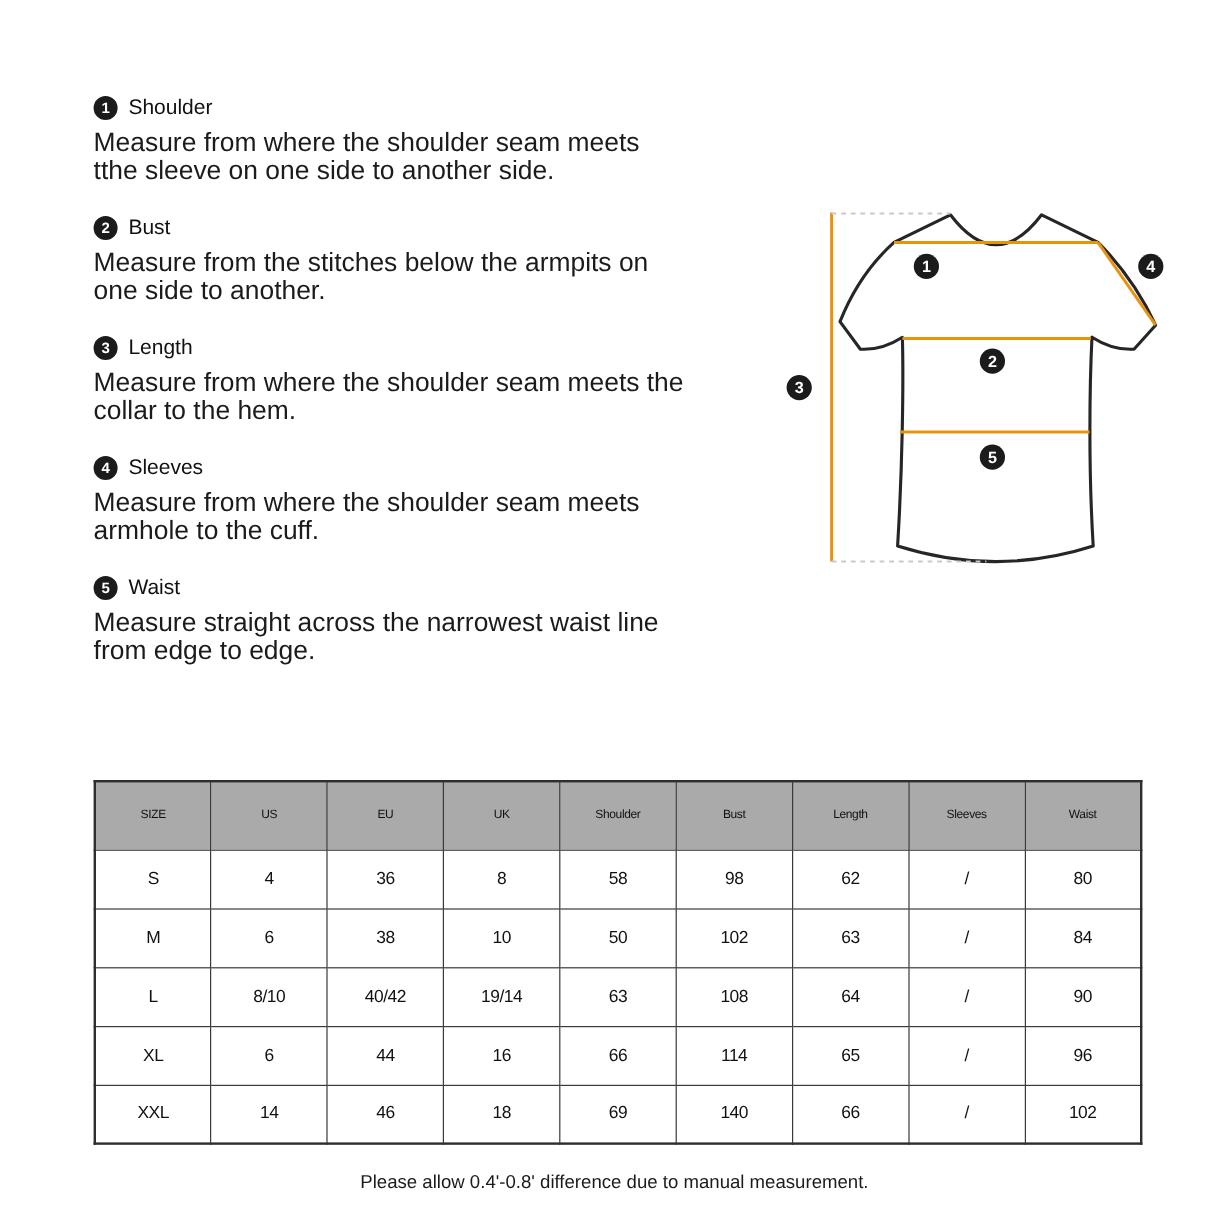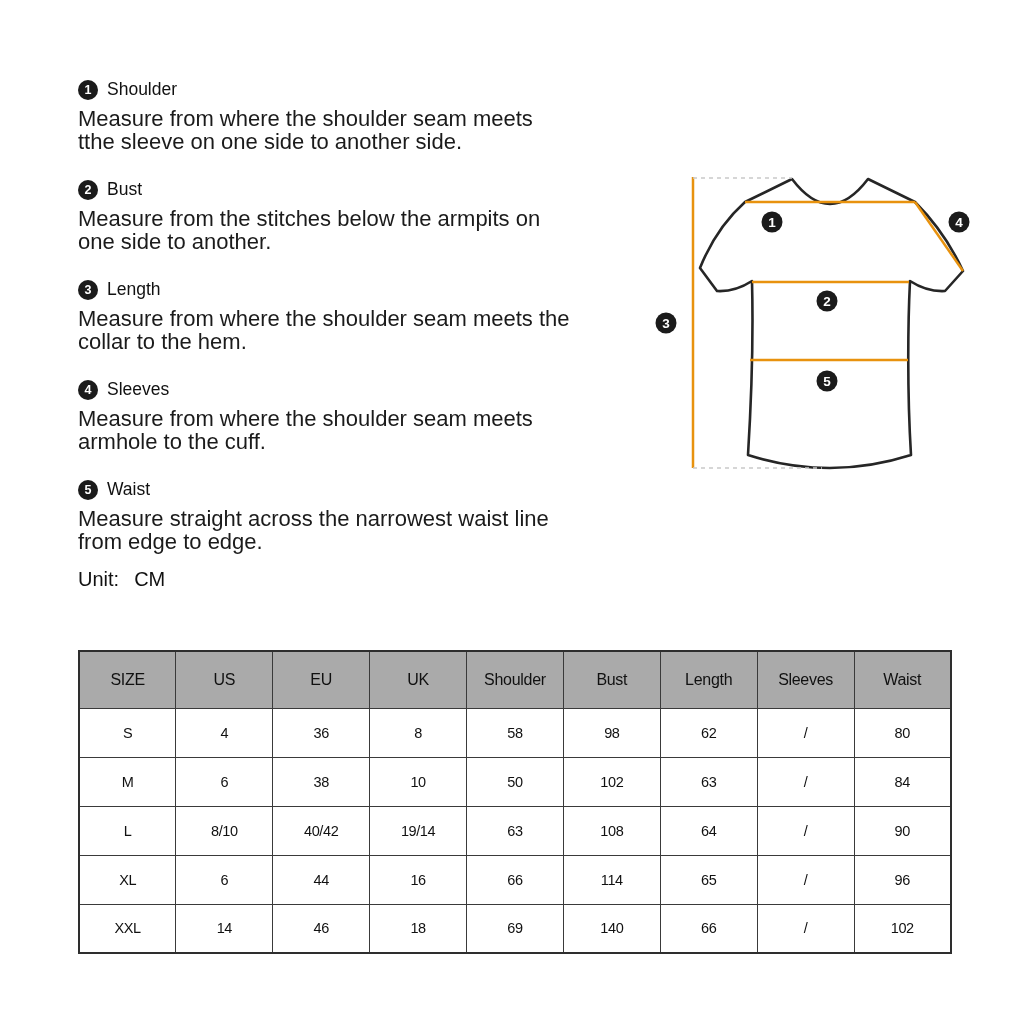--- a/index.html
+++ b/index.html
@@ -74,21 +74,21 @@
     top: 650px;
     width: 874px;
     border-collapse: collapse;
     table-layout: fixed;
     border: 2px solid #2e2e2e;
   }
   .size-table th {
     height: 57px;
     background: #aaaaaa;
     border: 1px solid #3a3a3a;
-    font-size: 16px;
+    font-size: 10px;
     font-weight: 400;
     letter-spacing: -0.3px;
     color: #111111;
     text-align: center;
   }
   .size-table td {
     height: 49px;
     border: 1px solid #3a3a3a;
     font-size: 14.5px;
     letter-spacing: -0.4px;
@@ -136,24 +136,20 @@
       <span class="sec-label">Sleeves</span>
     </div>
     <p class="sec-desc">Measure from where the shoulder seam meets armhole to the cuff.</p>
 
     <div class="sec-head">
       <span class="badge">5</span>
       <span class="sec-label">Waist</span>
     </div>
     <p class="sec-desc">Measure straight across the narrowest waist line from edge to edge.</p>
 
-    <div class="unit-line">
-      <span>Unit:</span>
-      <span>CM</span>
-    </div>
   </div>
 
   <svg class="diagram" viewBox="0 0 384 350" xmlns="http://www.w3.org/2000/svg">
 
     <path d="M105,52 L152,29 Q190,79 228,29 L275,52
          Q305,82 323,121 L305,141 Q287,142 270,131
          C268,170 267,240 271,305
          Q190,331 108,305
          C112,240 113,170 112,131
          Q95,142 77,141 L60,118 Q76,78 105,52 Z" fill="#ffffff" stroke="#262626" stroke-width="2.6" stroke-linejoin="round" stroke-linecap="round"></path>
@@ -255,14 +251,15 @@
         <td>18</td>
         <td>69</td>
         <td>140</td>
         <td>66</td>
         <td>/</td>
         <td>102</td>
       </tr>
     </tbody>
   </table>
 
+  <div class="footnote">Please allow 0.4'-0.8' difference due to manual measurement.</div>
 
 </div>
 
 </body></html>

